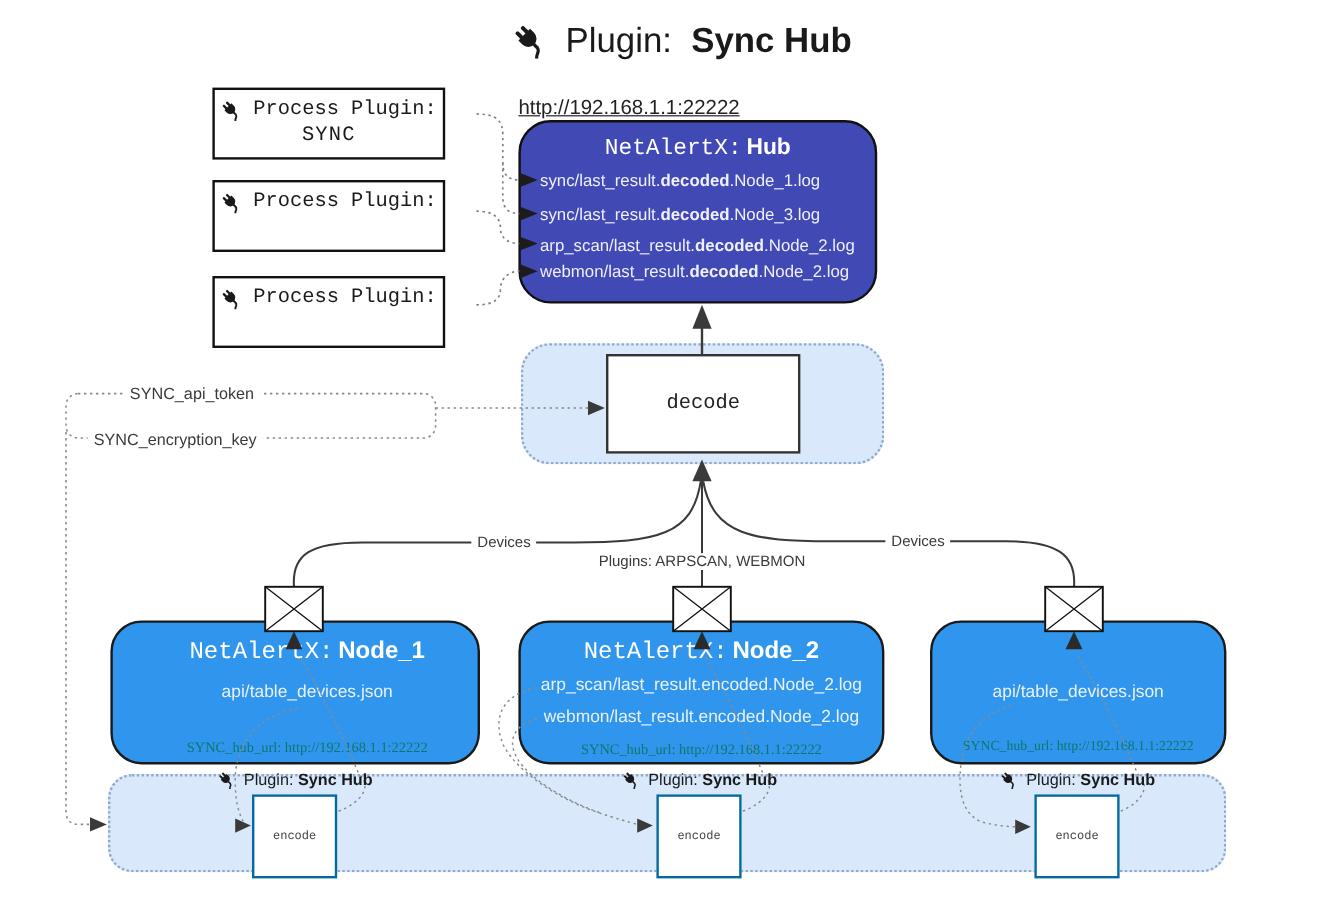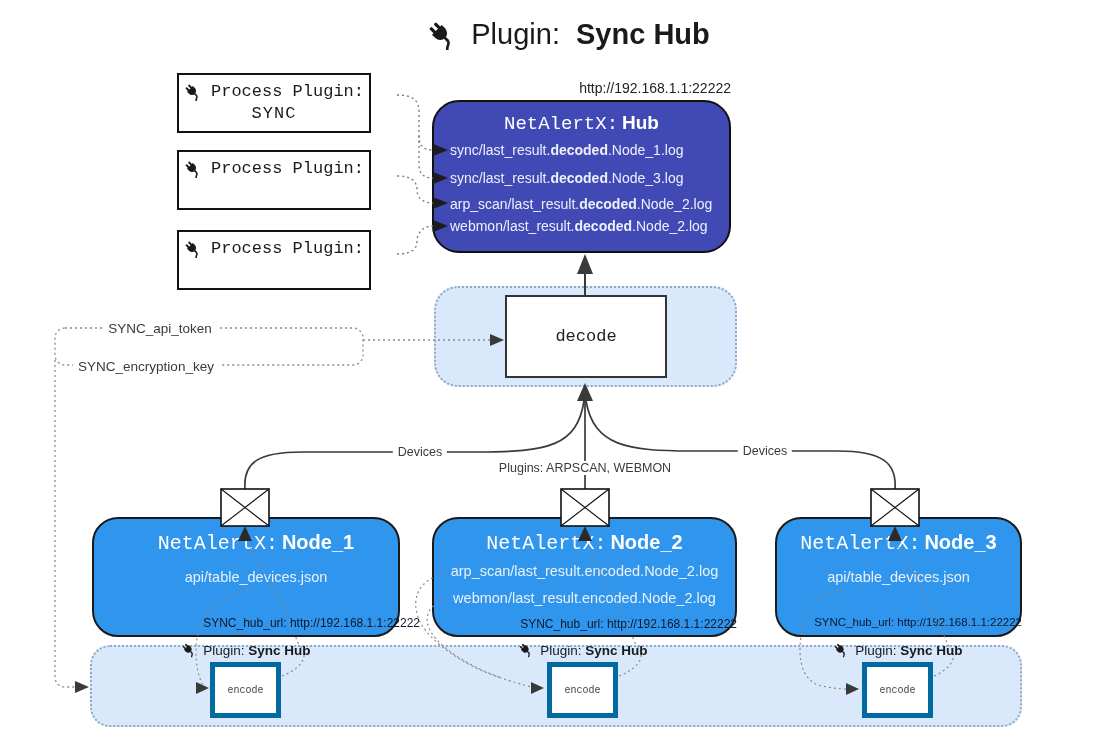--- a/index.html
+++ b/index.html
@@ -16,22 +16,22 @@
   
   .pbox{position:absolute;left:177px;width:194px;height:60px;border:2px solid #111;
         background:#fff;box-sizing:border-box;text-align:center;z-index:1;
         font-family:"Liberation Mono","DejaVu Sans Mono",monospace;font-size:17px;color:#1a1a1a;}
   .pbox .r1{display:flex;align-items:center;justify-content:center;gap:3px;margin-top:7px;}
   .pbox .r2{margin-top:3px;letter-spacing:1px;}
 
   
   .hub{position:absolute;left:432px;top:100px;width:299px;height:153px;background:#4149b4;
        border:2px solid #111;border-radius:27px;box-sizing:border-box;z-index:1;}
-  .hub-url{position:absolute;left:432px;top:80px;width:299px;text-align:right;
-           font-size:14px;color:#222;z-index:1;}
+  .hub-url{position:absolute;left:432px;top:80px;width:299px;text-align:left;
+           font-size:17px;color:#222;z-index:1;text-decoration:underline;}
   .hub-title{position:absolute;left:432px;top:112px;width:299px;text-align:center;color:#fff;
              font-family:"Liberation Mono","DejaVu Sans Mono",monospace;font-size:19px;z-index:1;white-space:nowrap;}
   .hub-title b{font-family:"Liberation Sans",sans-serif;font-size:19px;margin-left:4px;}
   .hub-line{position:absolute;left:450px;font-size:14px;color:#eef0fb;white-space:nowrap;z-index:1;}
   .hub-line b{font-weight:700;}
   .hl1{top:142px;} .hl2{top:170px;} .hl3{top:196px;} .hl4{top:218px;}
 
   
   .dcont{position:absolute;left:434px;top:286px;width:303px;height:101px;background:#d9e9fb;
          border:2px dotted #8fa9c7;border-radius:24px;box-sizing:border-box;z-index:1;}
@@ -45,27 +45,27 @@
   .cfg{font-size:13.5px;}
 
   
   .node{position:absolute;top:517px;height:120px;background:#3096ed;border:2px solid #1a1a1a;
         border-radius:26px;box-sizing:border-box;z-index:1;}
   .n1{left:92px;width:308px;} .n2{left:432px;width:305px;} .n3{left:775px;width:247px;}
   .ntitle{position:absolute;top:531px;text-align:center;color:#fff;white-space:nowrap;z-index:1;
           font-family:"Liberation Mono","DejaVu Sans Mono",monospace;font-size:20px;}
   .ntitle b{font-family:"Liberation Sans",sans-serif;font-size:20px;margin-left:4px;}
   .nline{position:absolute;text-align:center;font-size:14.5px;color:#e9f1fb;white-space:nowrap;z-index:1;}
-  .nurl{position:absolute;top:616px;text-align:right;font-size:12px;color:#0f172a;white-space:nowrap;z-index:1;}
+  .nurl{position:absolute;top:616px;text-align:center;font-size:12px;color:#0f766e;white-space:nowrap;z-index:1;font-family:Liberation Serif, serif;}
   .w1{left:92px;width:328px;} .w2{left:432px;width:305px;} .w3{left:775px;width:247px;}
 
   
   .bcont{position:absolute;left:90px;top:645px;width:932px;height:82px;background:#d9e9fb;
          border:2px dotted #8fa9c7;border-radius:20px;box-sizing:border-box;z-index:1;}
-  .encode{position:absolute;top:662px;width:71px;height:56px;background:#fff;border:5px solid #0369a1;
+  .encode{position:absolute;top:662px;width:71px;height:70px;background:#fff;border:2px solid #0369a1;
           box-sizing:border-box;display:flex;align-items:center;justify-content:center;z-index:1;
           font-family:"Liberation Mono","DejaVu Sans Mono",monospace;font-size:10px;color:#444;}
   .e1{left:210px;} .e2{left:547px;} .e3{left:862px;}
   .elabel{position:absolute;top:650px;z-index:3;transform:translate(-50%,-50%);font-size:13.5px;
           color:#1a1a1a;white-space:nowrap;}
   .elabel b{font-weight:700;}
   .elabel .plug{vertical-align:-3px;margin-right:3px;}
 </style>
 </head>
 <body>
@@ -154,22 +154,20 @@
     <span>NetAlertX:</span><b>Node_1</b></div>
   <div class="nline w1" style="top:569px;">api/table_devices.json</div>
   <div class="nurl w1">SYNC_hub_url: http://192.168.1.1:22222</div>
 
   <div class="ntitle w2">
     <span>NetAlertX:</span><b>Node_2</b></div>
   <div class="nline w2" style="top:563px;">arp_scan/last_result.encoded.Node_2.log</div>
   <div class="nline w2" style="top:590px;">webmon/last_result.encoded.Node_2.log</div>
   <div class="nurl w2" style="top:617px;">SYNC_hub_url: http://192.168.1.1:22222</div>
 
-  <div class="ntitle w3">
-    <span>NetAlertX:</span><b>Node_3</b></div>
   <div class="nline w3" style="top:569px;">api/table_devices.json</div>
   <div class="nurl w3" style="font-size:11.5px;">SYNC_hub_url: http://192.168.1.1:22222</div>
 
   <div class="bcont"></div>
   <div class="encode e1">encode</div>
   <div class="encode e2">encode</div>
   <div class="encode e3">encode</div>
 
   <span class="elabel" style="left:246px;">
     <svg class="plug" width="15" height="15">

